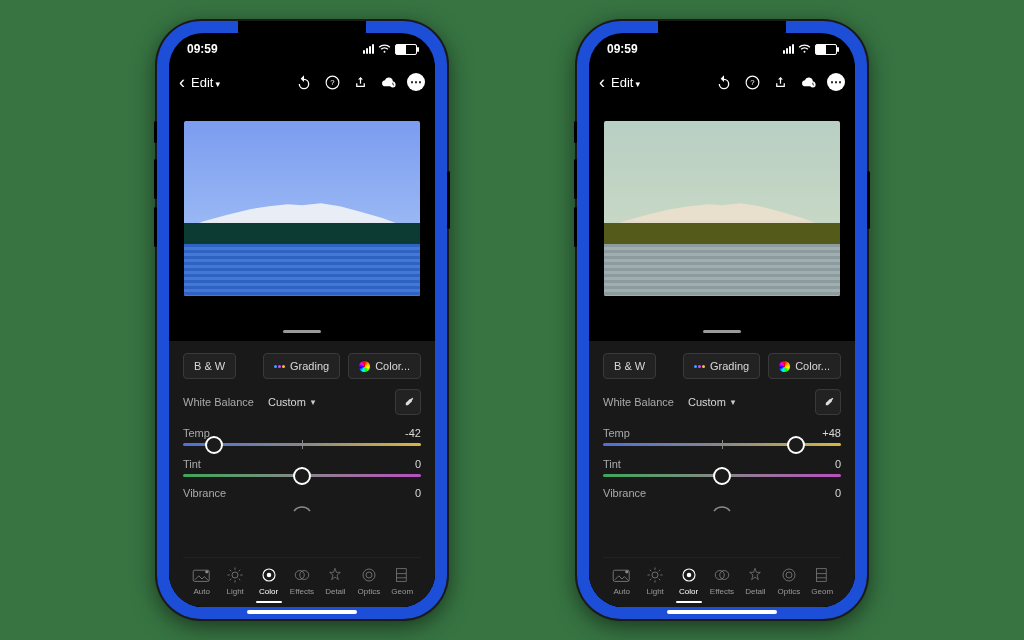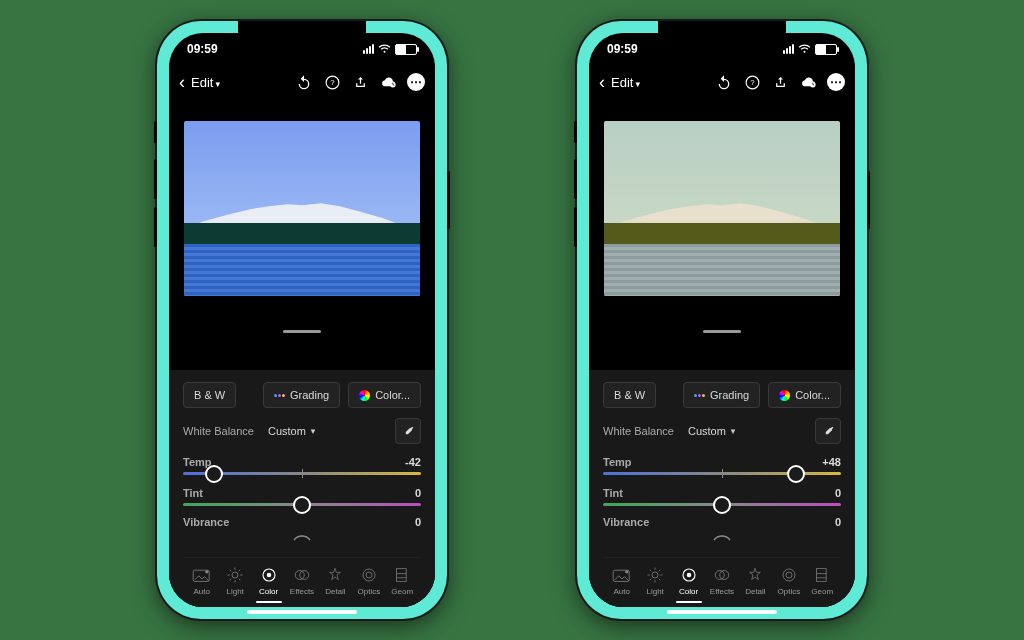--- a/index.html
+++ b/index.html
@@ -11,21 +11,21 @@
     display: flex;
     justify-content: center;
     align-items: center;
     gap: 130px;
     color: #ddd;
   }
   .phone {
     position: relative;
     width: 290px;
     height: 598px;
-    background: #5eead4;
+    background: #1d4ed8;
     border-radius: 44px;
     box-shadow: 0 0 0 2px #1a1a1a, 0 6px 24px rgba(0,0,0,0.6);
   }
   .screen {
     position: absolute;
     inset: 12px;
     border-radius: 34px;
     background: #000;
     overflow: hidden;
   }
@@ -98,40 +98,40 @@
     display:flex; align-items:center; justify-content:center;
     background:#000;
   }
   .photo { width:236px; height:175px; border-radius:2px; position:relative; overflow:hidden; }
 
   .drag-handle {
     margin: 14px auto 8px; width: 38px; height: 3px; background:#999; border-radius:2px;
   }
 
   .panel { flex:1; background:#191919; border-top-left-radius:0; border-top-right-radius:0;
-           display:flex; flex-direction:column; padding: 0 14px; overflow:hidden;margin-top:29px;}
+           display:flex; flex-direction:column; padding: 0 14px; overflow:hidden;}
 
   .row { display:flex; align-items:center; }
   .chips { gap:8px; margin: 12px 0 10px; }
   .chip {
     border:1px solid #3a3a3a; background:#222; color:#d8d8d8;
     height:24px; padding:0 10px; border-radius:4px;
     font-size:11px; display:flex; align-items:center; gap:5px;
   }
   .spacer { flex:1; }
   .label { font-size:11px; color:#aaa; }
   .value { font-size:11px; color:#d8d8d8; }
 
   .wbrow { justify-content:flex-end; margin-bottom:10px; }
   .dropper-btn {
     width:24px; height:24px; border:1px solid #3a3a3a; background:#222;
     border-radius:4px; display:flex; align-items:center; justify-content:center;
   }
 
-  .slider { margin-top:2px;font-weight:bold; }
+  .slider { margin-top:2px; }
   .slider .hdr { display:flex; justify-content:space-between; margin-bottom:4px;}
   .track {
     position:relative; height:3px; border-radius:2px;
   }
   .track.temp { background: linear-gradient(90deg,#4e6fdc 0%, #888 50%, #d8b740 100%); }
   .track.tint { background: linear-gradient(90deg,#3fa65a 0%, #888 50%, #b84fbf 100%); }
   .thumb {
     position:absolute; top:50%; transform:translate(-50%,-50%);
     width:14px; height:14px; border-radius:50%;
     background:#1b1b1b; border:2px solid #fff;

